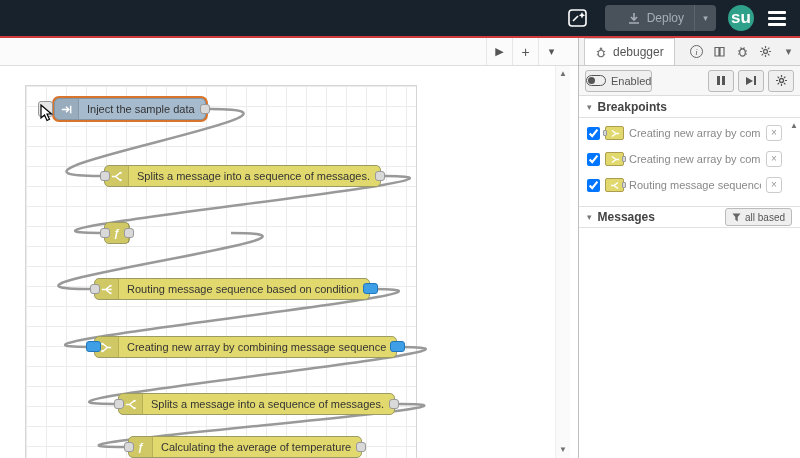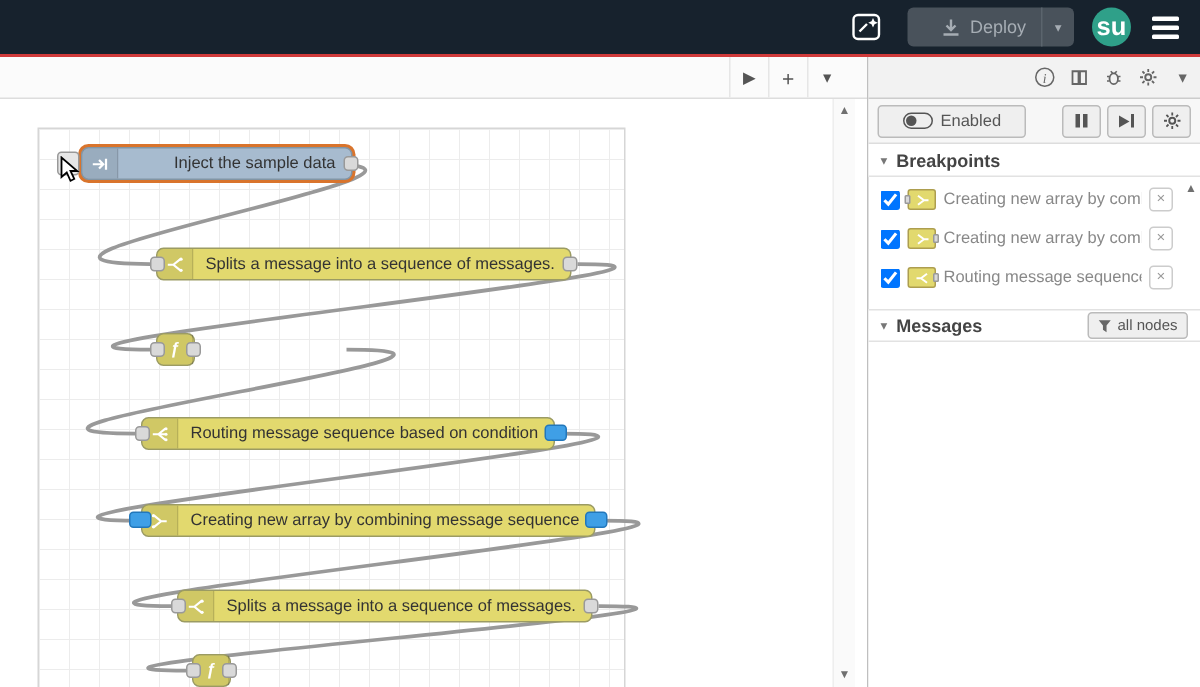--- a/index.html
+++ b/index.html
@@ -26,21 +26,21 @@
   .tabbar-btn.plus { font-size:14px; }
   .canvas { position:relative; flex:1; overflow:hidden; background:#fff; cursor:crosshair; }
   .flow-bounds { position:absolute; left:25px; top:19px; width:392px; height:720px; border:1px solid #d6d6d6;
       background-image: linear-gradient(to right,#ececec 1px,transparent 1px), linear-gradient(to bottom,#ececec 1px,transparent 1px);
       background-size:20px 20px; }
   #wires { position:absolute; left:0; top:0; width:100%; height:100%; overflow:visible; }
   .wire { fill:none; stroke:#999; stroke-width:2.5px; }
 
   .node { position:absolute; display:inline-flex; align-items:stretch; height:22px; border:1px solid #9b9b63; border-radius:5px;
       background:var(--node_yellow,#e2d96e); font-size:11px; color:#333; white-space:nowrap; cursor:move; }
-  .node.blue { background:var(--inject_blue,#a7bbcf); border-color:#8195a5;gap:29px; }
+  .node.blue { background:var(--inject_blue,#a7bbcf); border-color:#8195a5; }
   .node.selected { box-shadow:0 0 0 2px var(--select_orange,#d9742c); }
   .node-icon-strip { width:24px; display:flex; align-items:center; justify-content:center; background:rgba(0,0,0,0.08); border-right:1px solid rgba(0,0,0,0.12); border-radius:4px 0 0 4px; }
   .node-label { display:flex; align-items:center; padding:0 10px 0 8px; }
   .fn-glyph { color:#fff; font-weight:bold; font-size:11px; font-style:italic; }
 
   .port { position:absolute; width:10px; height:10px; background:#d9d9d9; border:1px solid #999; border-radius:3px; top:5px; cursor:crosshair; }
   .port-in { left:-5px; } .port-out { right:-5px; }
   .port.bluep { background:var(--port_blue,#3f9fe6); border-color:#2277bb; width:15px; height:11px; top:4px; }
   .port-in.bluep { left:-9px; } .port-out.bluep { right:-9px; }
 
@@ -53,21 +53,21 @@
 
   
   .sidebar { width:222px; border-left:1px solid #bfbfbf; background:#fff; display:flex; flex-direction:column; }
   .side-tabbar { height:28px; background:#f2f2f2; border-bottom:1px solid #ccc; display:flex; align-items:flex-end; }
   .side-tab { height:27px; background:#fff; border:1px solid #ccc; border-bottom:none; margin-left:5px; padding:0 10px; display:flex; align-items:center; gap:6px; font-size:12px; color:#555; cursor:pointer; }
   .side-tab-icons { margin-left:auto; display:flex; align-items:center; height:100%; }
   .side-ico { width:23px; height:100%; display:flex; align-items:center; justify-content:center; color:#666; cursor:pointer; font-size:11px; }
   .info-circ { width:13px; height:13px; border:1px solid #666; border-radius:50%; font-size:9px; font-style:italic; font-family:"Liberation Serif",serif; color:#666; display:flex; align-items:center; justify-content:center; }
 
   .side-toolbar { height:30px; background:#f7f7f7; border-bottom:1px solid #ddd; display:flex; align-items:center; padding:0 6px; gap:6px; }
-  .btn { background:#efefef; border:1px solid #bbb; border-radius:3px; color:#555; font-size:11px; display:inline-flex; align-items:center; gap:5px; padding:0 16px; height:22px; cursor:pointer; }
+  .btn { background:#efefef; border:1px solid #bbb; border-radius:3px; color:#555; font-size:11px; display:inline-flex; align-items:center; gap:5px; padding:0 0; height:22px; cursor:pointer; }
   .btn.icon-only { width:26px; padding:0; justify-content:center; }
   .toolbar-right { margin-left:auto; display:flex; gap:4px; align-items:center; }
   .toggle { width:20px; height:11px; border:1px solid #555; border-radius:6px; position:relative; display:inline-block; }
   .toggle::after { content:""; position:absolute; left:1px; top:1px; width:7px; height:7px; border-radius:50%; background:#555; }
   .pause-ic { display:inline-flex; gap:2px; } .pause-ic span { width:3px; height:9px; background:#555; }
   .step-ic { display:inline-flex; align-items:center; gap:1px; }
   .step-ic .tri { width:0; height:0; border-top:4.5px solid transparent; border-bottom:4.5px solid transparent; border-left:7px solid #555; }
   .step-ic .bar { width:2px; height:9px; background:#555; }
 
   .section-header { height:22px; display:flex; align-items:center; gap:6px; padding:0 8px; border-bottom:1px solid #e2e2e2; background:#fff; font-size:12px; font-weight:bold; color:#444; cursor:pointer; }
@@ -209,33 +209,42 @@
         </span>
         <span class="node-label">Splits a message into a sequence of messages.</span>
         <span class="port port-in"></span>
         <span class="port port-out"></span>
       </div>
 
       <div class="node" id="node-6" style="left:128px; top:370px;">
         <span class="node-icon-strip">
             <span class="fn-glyph">ƒ</span>
           </span>
+        <span class="node-label">Calculating the average of temperature</span>
         <span class="port port-in"></span>
         <span class="port port-out"></span>
       </div>
 
       <div class="vscroll">
         <span class="scroll-arrow">▲</span>
         <span class="scroll-arrow">▼</span>
       </div>
     </div>
   </div>
 
   <div class="sidebar">
     <div class="side-tabbar">
+      <div class="side-tab">
+        <svg width="12" height="12" viewBox="0 0 13 13">
+            <ellipse cx="6.5" cy="8" rx="3" ry="3.6" fill="none" stroke="#777" stroke-width="1.3"></ellipse>
+            <circle cx="6.5" cy="3" r="1.4" fill="#777"></circle>
+            <path d="M2 6 H3.6 M2 9.5 H3.6 M9.4 6 H11 M9.4 9.5 H11" stroke="#777" stroke-width="1.2"></path>
+          </svg>
+        <span>debugger</span>
+      </div>
       <div class="side-tab-icons">
         <span class="side-ico">
             <span class="info-circ">i</span>
           </span>
         <span class="side-ico">
           <svg width="13" height="13" viewBox="0 0 13 13">
               <path d="M2 2.5 h4 v8.5 h-4 z M7 2.5 h4 v8.5 h-4 z" fill="none" stroke="#666" stroke-width="1.2"></path>
             </svg>
         </span>
         <span class="side-ico">
@@ -326,19 +335,19 @@
       </div>
     </div>
 
     <div class="section-header bordered-top">
       <span class="chevron">▾</span>
       <span>Messages</span>
       <button class="btn filter-btn">
         <svg width="9" height="9" viewBox="0 0 9 9">
             <path d="M0.5 0.5 H8.5 L5.7 4 V8.5 L3.3 6.8 V4 Z" fill="#666"></path>
           </svg>
-        <span>all nodes</span>
+        <span>all based</span>
       </button>
     </div>
 
     <div class="messages-body"></div>
   </div>
 </div>
 
 </body></html>

